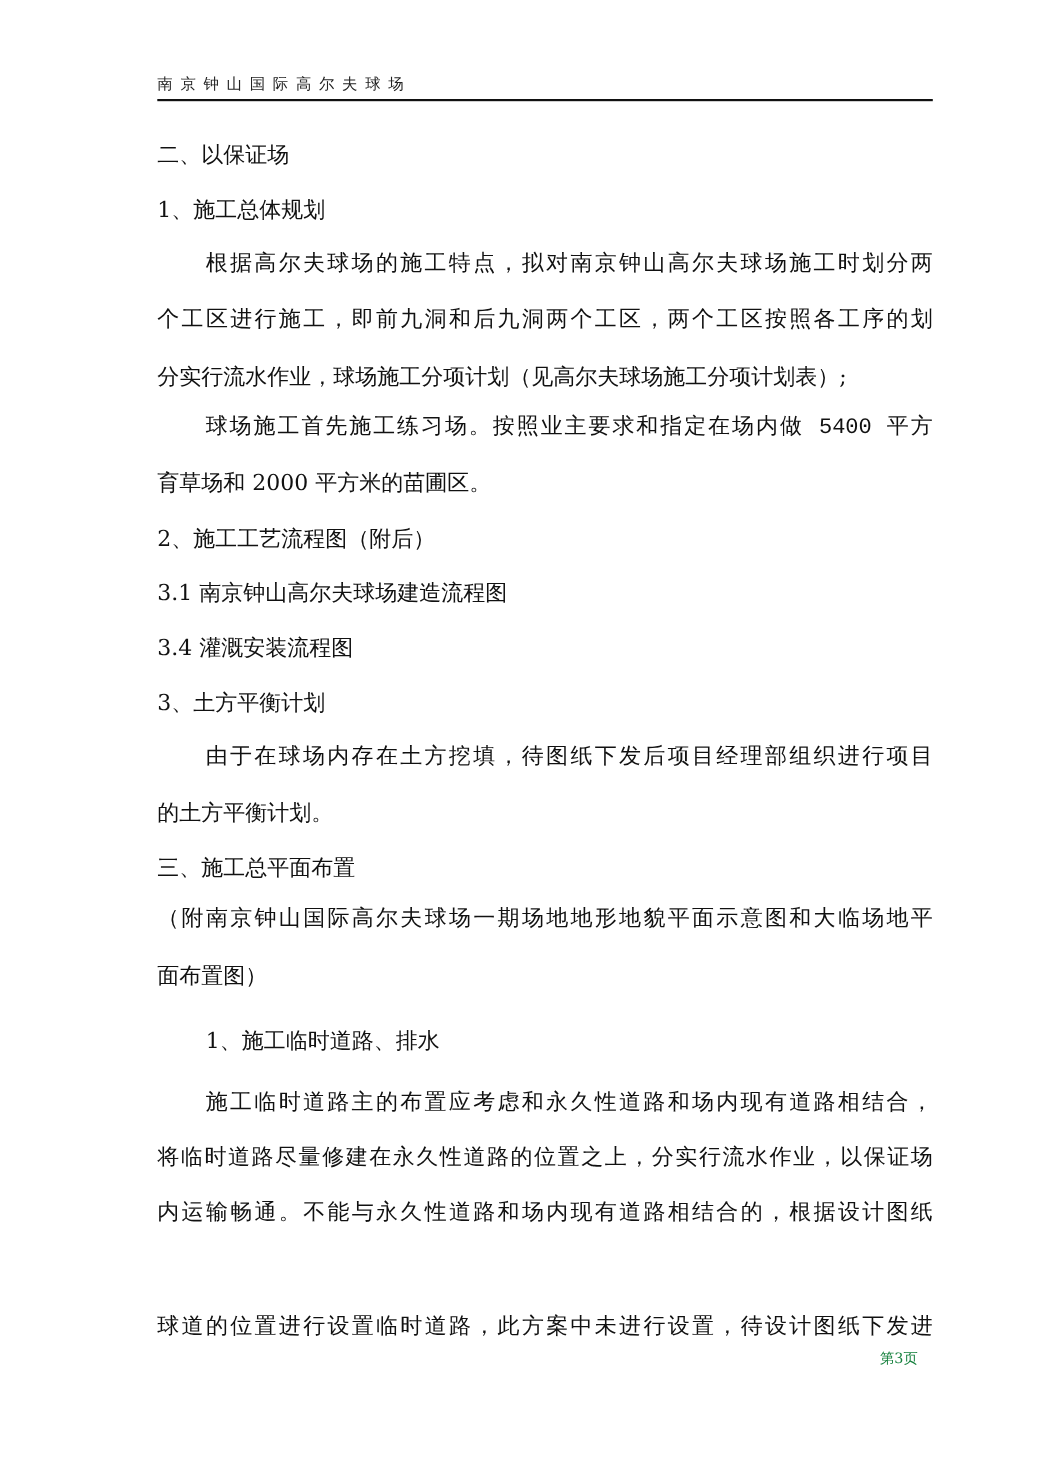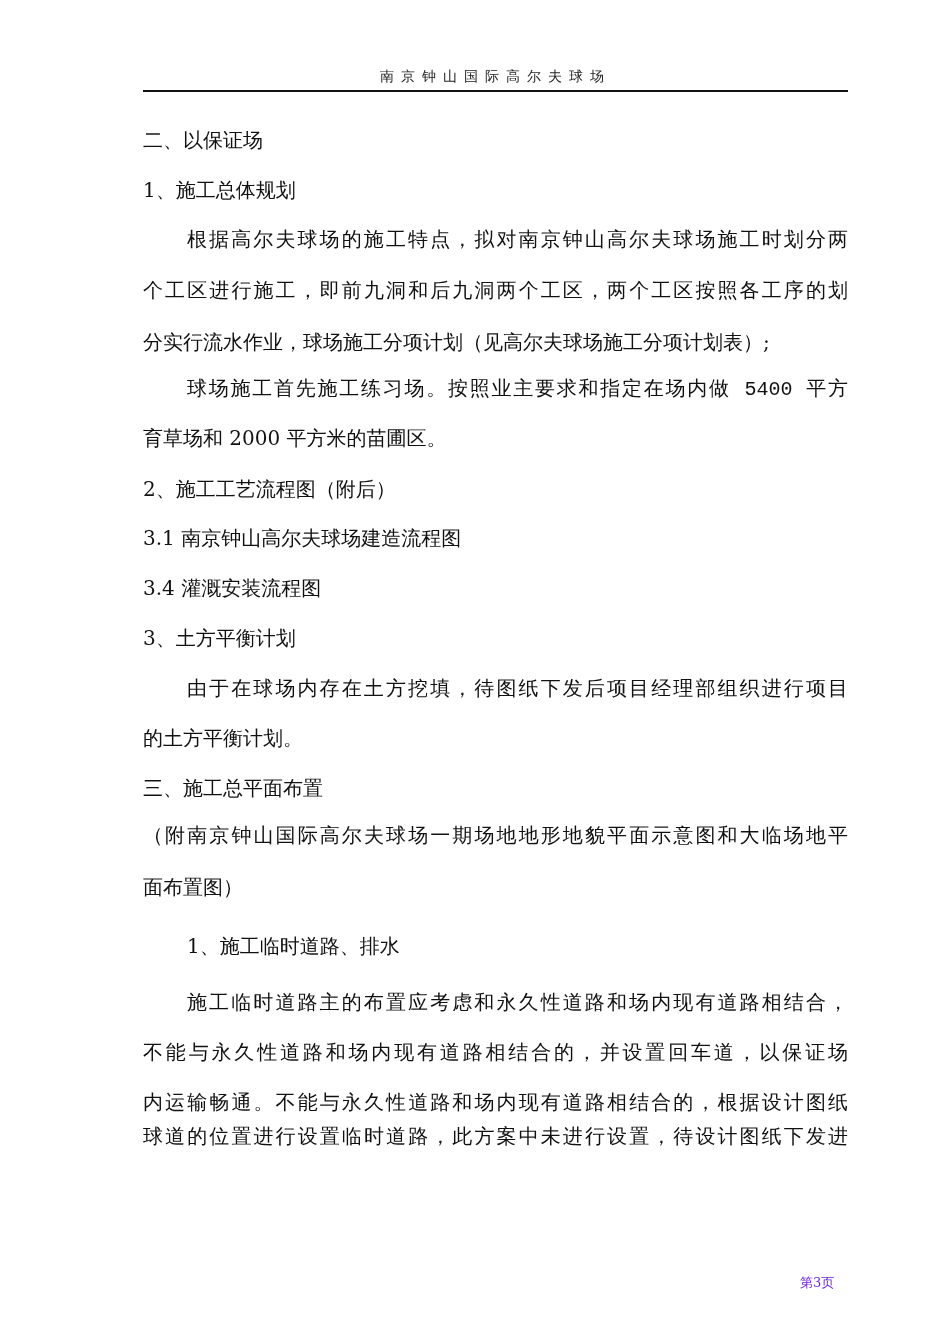--- a/index.html
+++ b/index.html
@@ -7,21 +7,21 @@
       background: #ffffff;
     }
     body {
       width: 950px; height: 1344px;
       position: relative; overflow: hidden;
       font-family: "DejaVu Serif", "Liberation Serif", serif;
       color: #111;
     }
     .page-header {
       position: absolute; left: 143px; top: 68px; width: 705px;
-      text-align: center;
+      text-align: left;
       font-size: 14px; letter-spacing: 7px;
       font-family: "DejaVu Sans", "Liberation Sans", sans-serif;
       color: #222;
     }
     .header-rule {
       position: absolute; left: 143px; top: 90px; width: 705px; height: 0;
       border-top: 2px solid #111;
     }
     .content {
       position: absolute; left: 143px; top: 120px; width: 705px;
@@ -31,22 +31,22 @@
       height: 24px; line-height: 24px;
       white-space: nowrap; overflow: visible;
       position: absolute; left: 0;
     }
     .bold { font-weight: normal; }
     .indent { padding-left: 44px; }
     .justify {
       text-align: justify; text-align-last: justify; width: 705px; font-family: Liberation Mono, monospace;
     }
     .page-number {
-      position: absolute; left: 800px; top: 1274px;
-      font-size: 13px; color: #6d28d9;
+      position: absolute; left: 800px; top: 1226px;
+      font-size: 13px; color: #15803d;
     }
   </style>
 </head>
 <body>
 
 <div class="page-header">南京钟山国际高尔夫球场</div>
 <div class="header-rule"></div>
 
 <div class="content">
   <div class="line" style="top:8px">二、以保证场</div>
@@ -67,18 +67,18 @@
   <div class="line indent justify" style="top:558px; width:661px;">由于在球场内存在土方挖填，待图纸下发后项目经理部组织进行项目</div>
   <div class="line" style="top:606px">的土方平衡计划。</div>
 
   <div class="line" style="top:656px">三、施工总平面布置</div>
   <div class="line justify" style="top:705px">（附南京钟山国际高尔夫球场一期场地地形地貌平面示意图和大临场地平</div>
   <div class="line" style="top:755px">面布置图）</div>
 
   <div class="line indent" style="top:814px">1、施工临时道路、排水</div>
 
   <div class="line indent justify" style="top:872px; width:661px;">施工临时道路主的布置应考虑和永久性道路和场内现有道路相结合，</div>
-  <div class="line justify" style="top:922px">不能与永久性道路和场内现有道路相结合的，并设置回车道，以保证场</div>
+  <div class="line justify" style="top:922px">将临时道路尽量修建在永久性道路的位置之上，分实行流水作业，以保证场</div>
   <div class="line justify" style="top:972px">内运输畅通。不能与永久性道路和场内现有道路相结合的，根据设计图纸</div>
-  <div class="line justify" style="top:1006px">球道的位置进行设置临时道路，此方案中未进行设置，待设计图纸下发进</div>
+  <div class="line justify" style="top:1076px">球道的位置进行设置临时道路，此方案中未进行设置，待设计图纸下发进</div>
 </div>
 
 <div class="page-number">第3页</div>
 
 </body></html>

